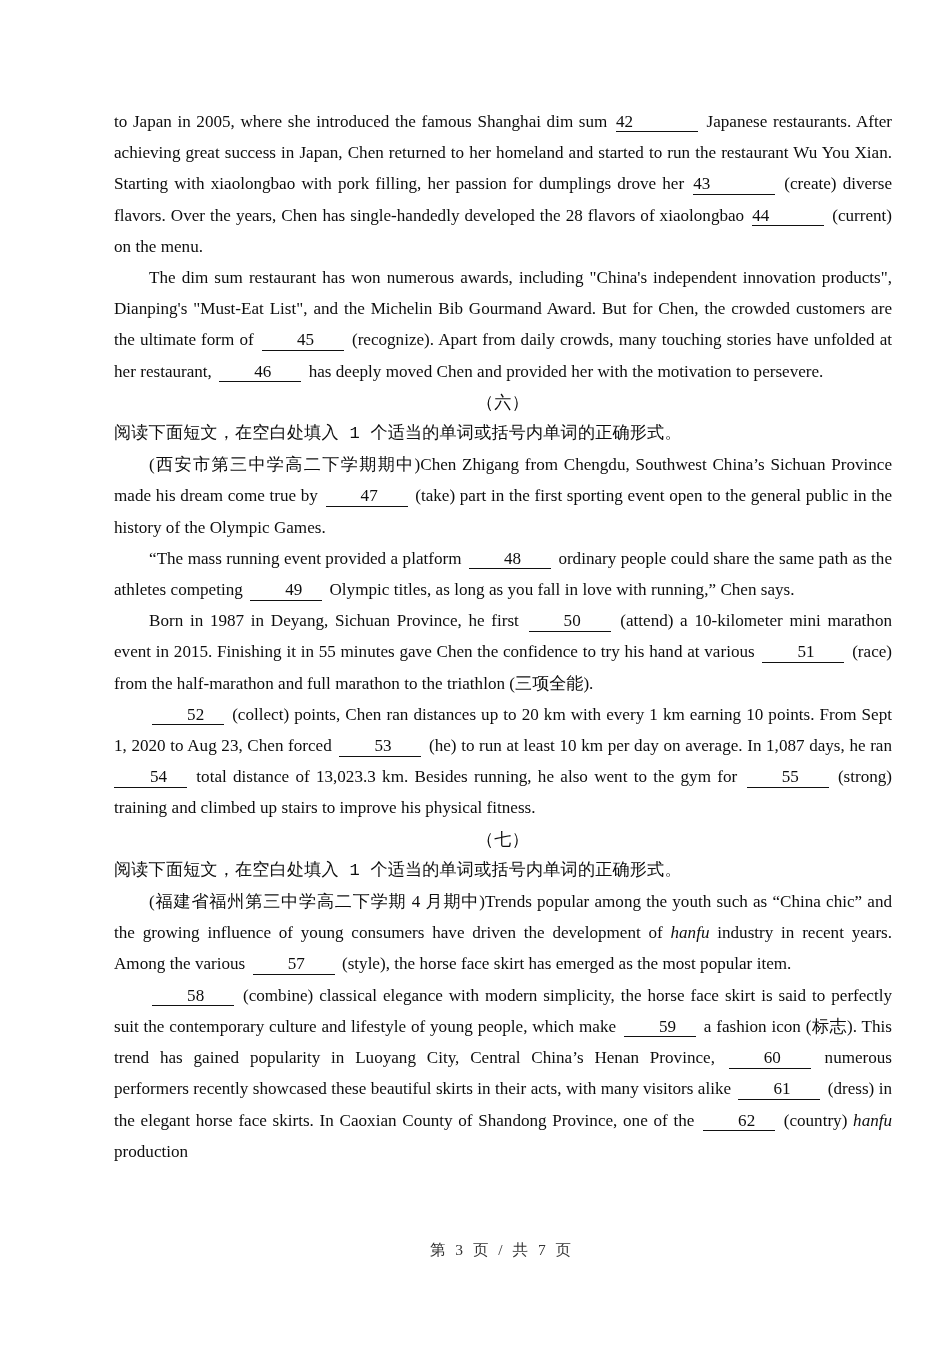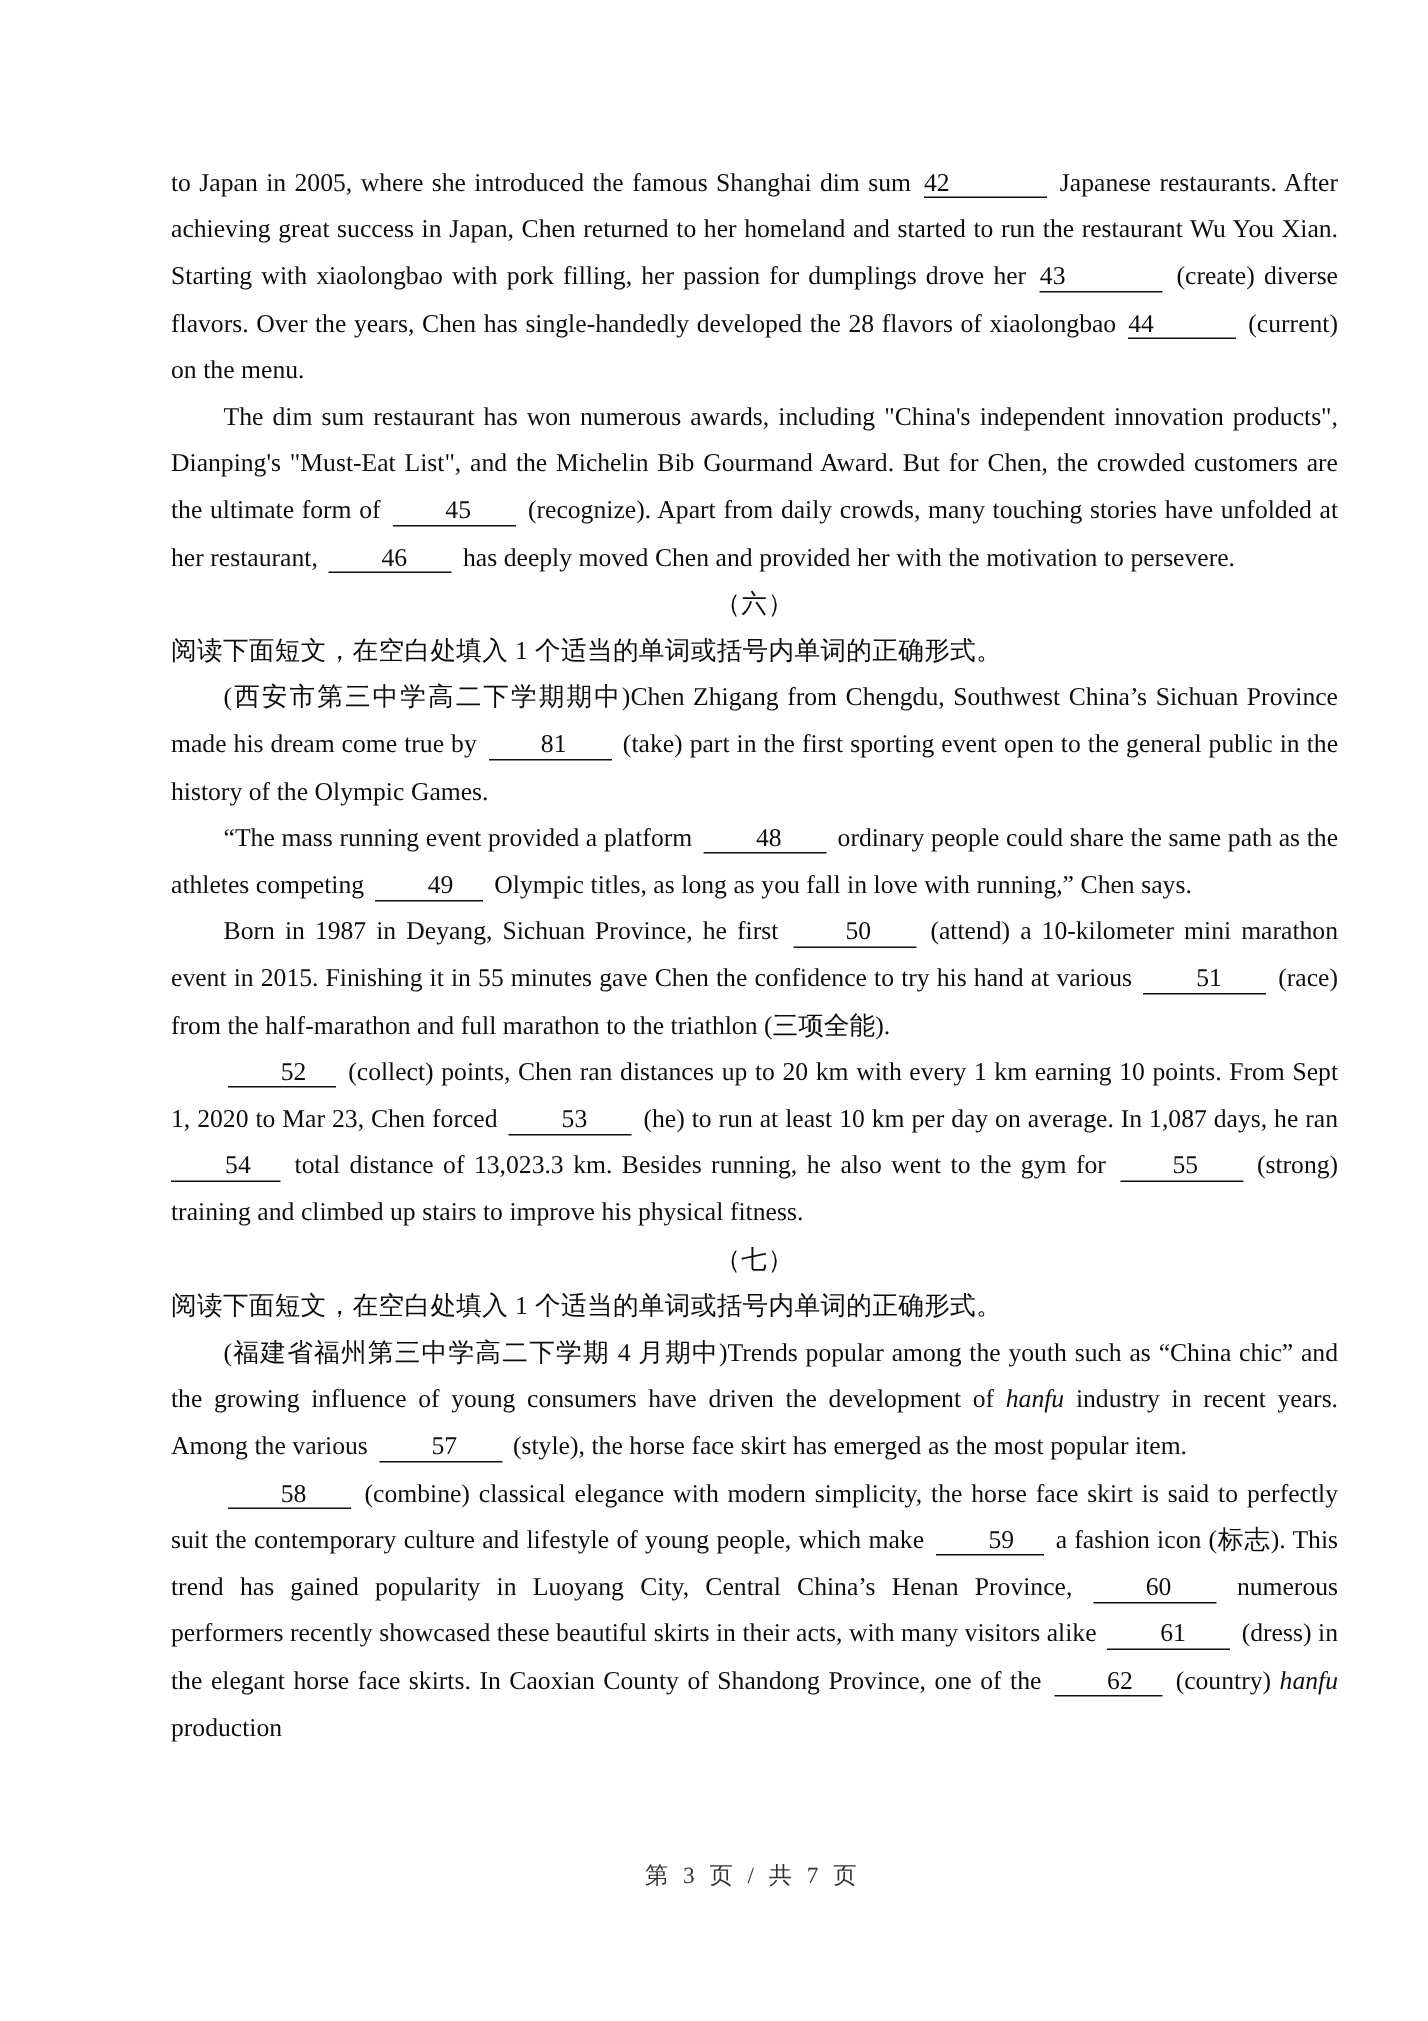--- a/index.html
+++ b/index.html
@@ -41,21 +41,21 @@
     text-align: justify;
     text-align-last: left;
     text-justify: inter-word;
     word-spacing: 0.1px;
   }
 
   p.indent { text-indent: 2.05em; }
 
   
   p.cjk {
-    font-family: Liberation Serif, serif;
+    font-family: Liberation Mono, monospace;
     letter-spacing: 0.2px;
   }
 
   .section-head {
     margin: 0;
     font-size: 17.1px;
     line-height: 31.2px;
     text-align: center;
     letter-spacing: 0.5px;
   }
@@ -118,21 +118,21 @@
       <span class="blank">46</span>
       <span>has deeply moved Chen and provided her with the motivation to persevere.</span>
     </p>
 
     <div class="section-head">（六）</div>
 
     <p class="cjk">阅读下面短文，在空白处填入 1 个适当的单词或括号内单词的正确形式。</p>
 
     <p class="indent">
       <span class="cjk">(西安市第三中学高二下学期期中)</span><span>Chen Zhigang from Chengdu, Southwest China’s Sichuan Province made his dream come true by</span>
-      <span class="blank">81</span>
+      <span class="blank">47</span>
       <span>(take) part in the first sporting event open to the general public in the history of the Olympic Games.</span>
     </p>
 
 
     <p class="indent">
       <span>“The mass running event provided a platform</span>
       <span class="blank">48</span>
       <span>ordinary people could share the same path as the athletes competing</span>
       <span class="blank w-short">49</span>
       <span>Olympic titles, as long as you fall in love with running,” Chen says.</span>
@@ -141,21 +141,21 @@
     <p class="indent">
       <span>Born in 1987 in Deyang, Sichuan Province, he first</span>
       <span class="blank">50</span>
       <span>(attend) a 10-kilometer mini marathon event in 2015. Finishing it in 55 minutes gave Chen the confidence to try his hand at various</span>
       <span class="blank">51</span>
       <span>(race) from the half-marathon and full marathon to the triathlon (三项全能).</span>
     </p>
 
     <p class="indent">
       <span class="blank w-short">52</span>
-      <span>(collect) points, Chen ran distances up to 20 km with every 1 km earning 10 points. From Sept 1, 2020 to Mar 23, Chen forced</span>
+      <span>(collect) points, Chen ran distances up to 20 km with every 1 km earning 10 points. From Sept 1, 2020 to Aug 23, Chen forced</span>
       <span class="blank">53</span>
       <span>(he) to run at least 10 km per day on average. In 1,087 days, he ran</span>
       <span class="blank lead">54</span>
       <span>total distance of 13,023.3 km. Besides running, he also went to the gym for</span>
       <span class="blank">55</span>
       <span>(strong) training and climbed up stairs to improve his physical fitness.</span>
     </p>
 
 
     <div class="section-head">（七）</div>

